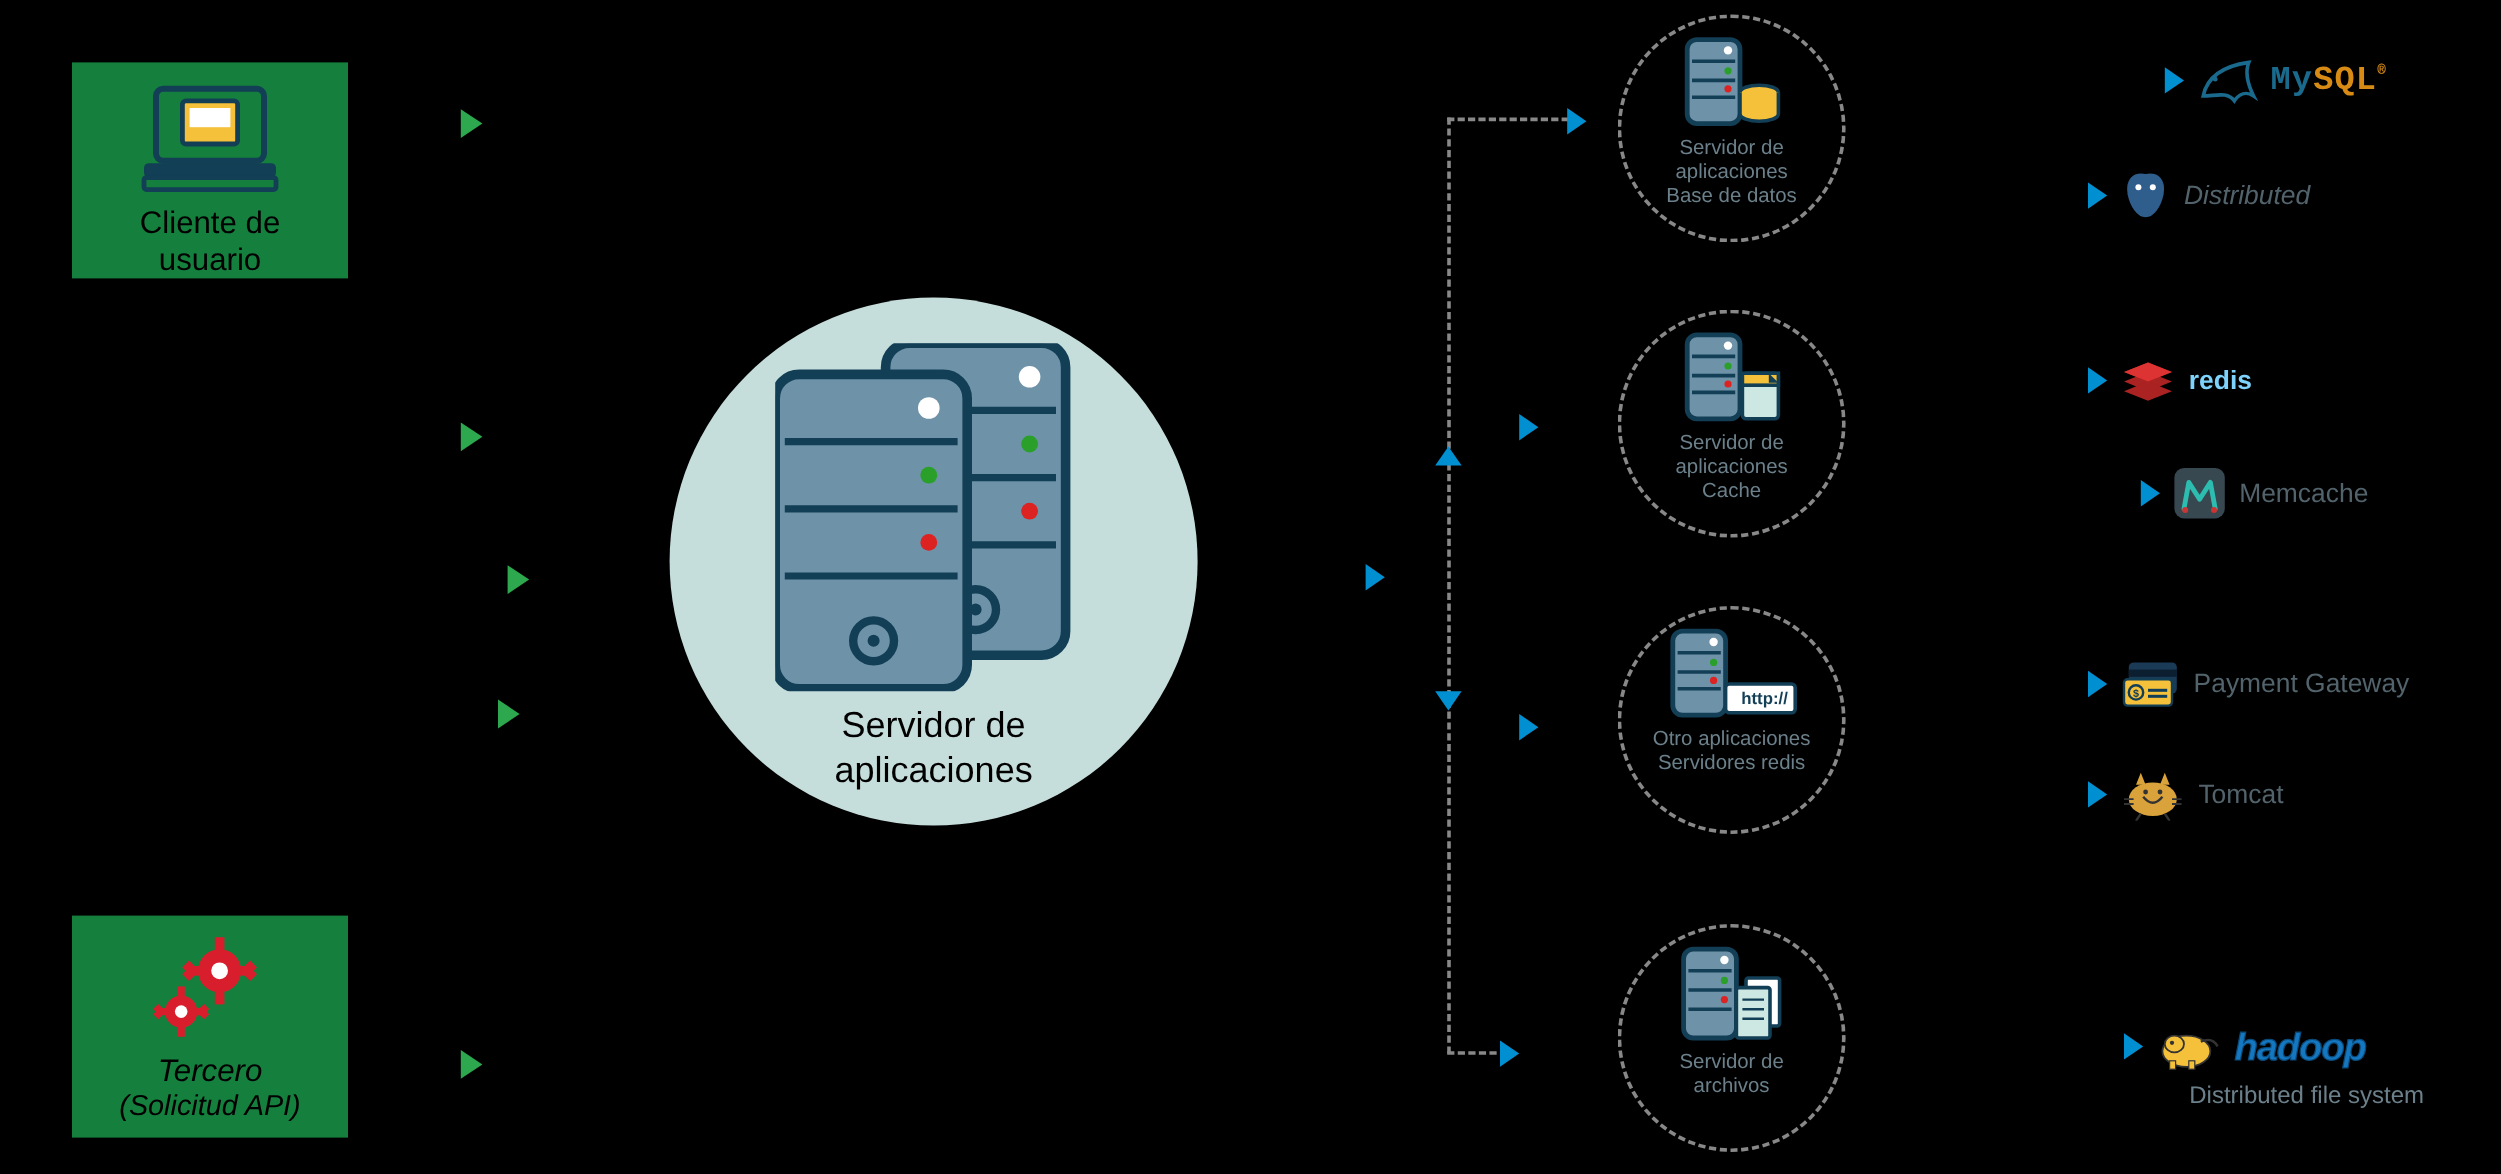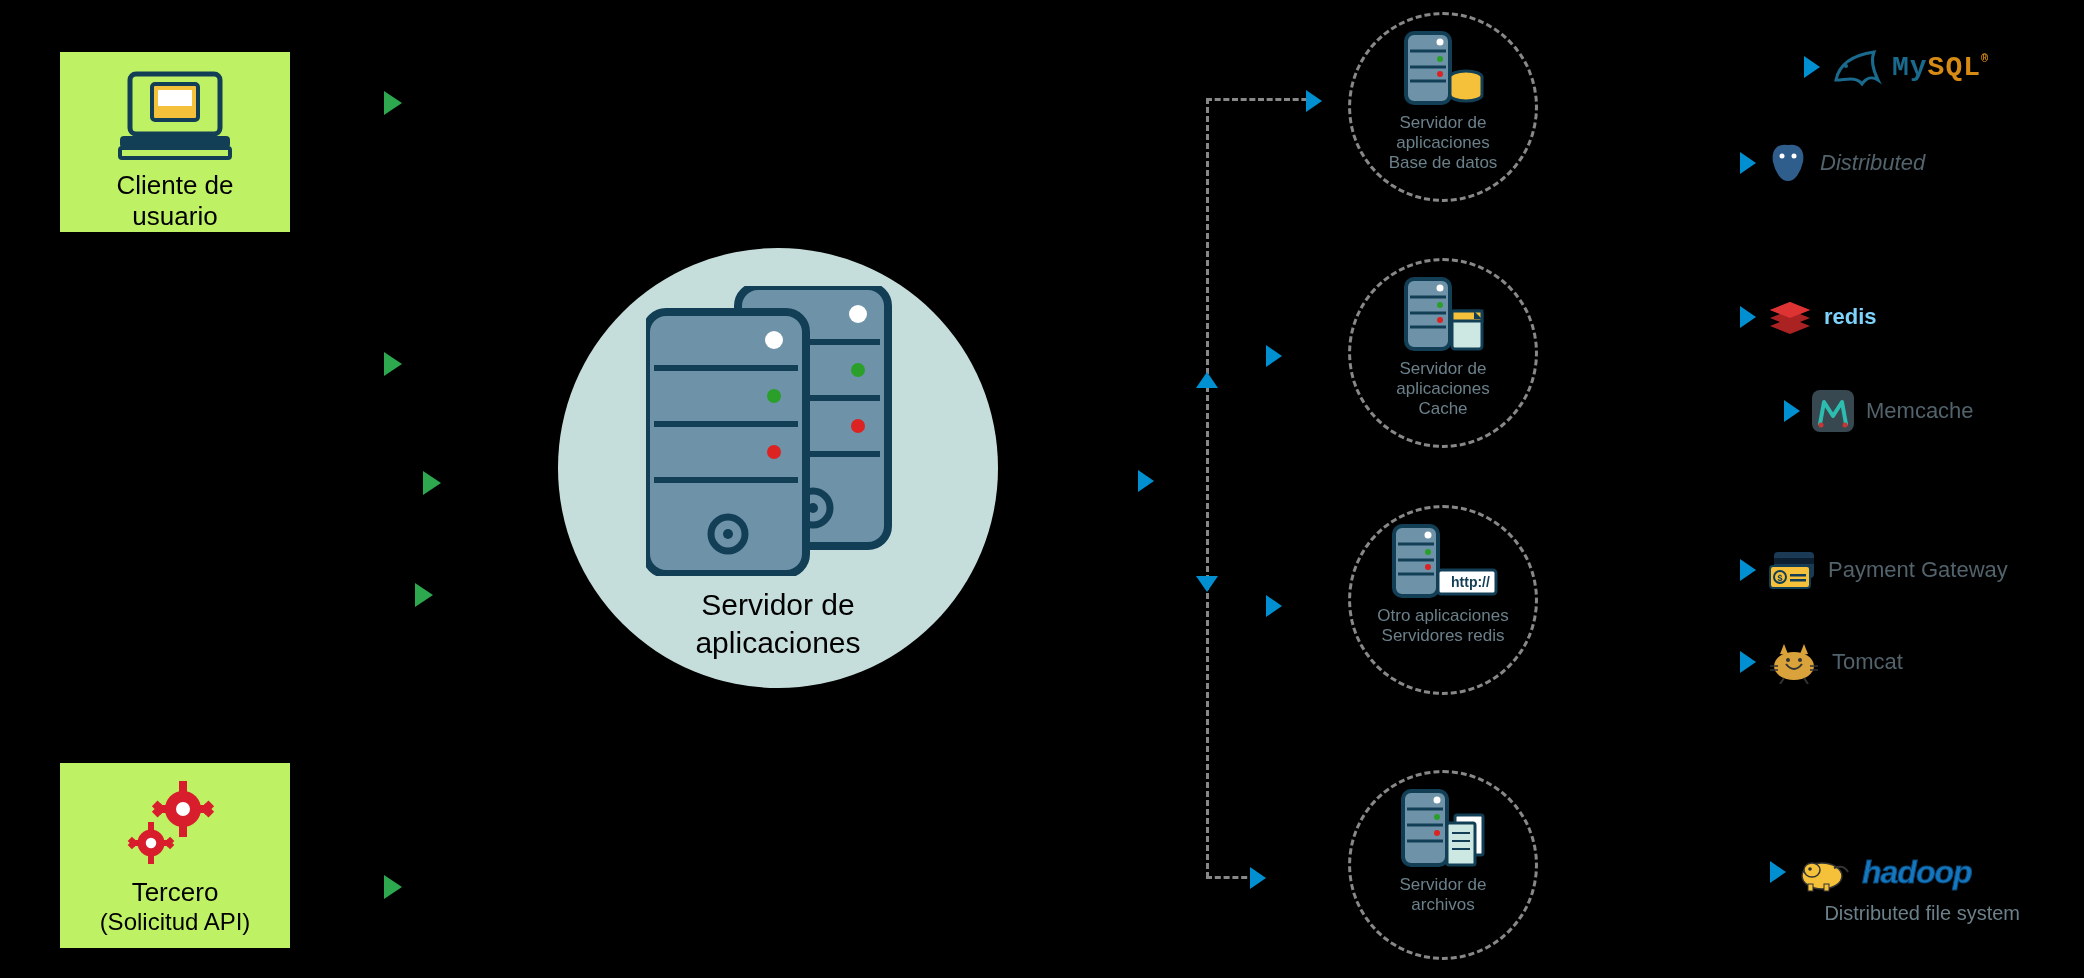--- a/index.html
+++ b/index.html
@@ -1,17 +1,17 @@
 <!DOCTYPE html>
 <html><head>
 <meta charset="utf-8">
 <style>
   * { margin: 0; padding: 0; box-sizing: border-box; }
   body { font-family: Arial, Helvetica, sans-serif; background: #000; width: 2084px; height: 978px; position: relative; color: #fff; }
-  .node-box { position: absolute; background: #bef264; color: #000; text-align: center; padding: 8px 0; }
+  .node-box { position: absolute; background: #15803d; color: #000; text-align: center; padding: 8px 0; }
   .node-label { font-size: 26px; line-height: 1.2; }
   .node-sublabel { font-size: 24px; }
   .green-arrow { position: absolute; width: 0; height: 0; border-top: 12px solid transparent; border-bottom: 12px solid transparent; border-left: 18px solid #2da84f; }
   .blue-arrow-r { position: absolute; width: 0; height: 0; border-top: 11px solid transparent; border-bottom: 11px solid transparent; border-left: 16px solid #0090d2; }
   .blue-arrow-u { position: absolute; width: 0; height: 0; border-left: 11px solid transparent; border-right: 11px solid transparent; border-bottom: 16px solid #0090d2; }
   .blue-arrow-d { position: absolute; width: 0; height: 0; border-left: 11px solid transparent; border-right: 11px solid transparent; border-top: 16px solid #0090d2; }
   .dashed-v { position: absolute; border-left: 3px dashed #888; }
   .dashed-h { position: absolute; border-top: 3px dashed #888; }
   .big-circle { position: absolute; width: 440px; height: 440px; background: #c6dedb; border-radius: 50%; }
   .big-circle-label { position: absolute; text-align: center; color: #000; font-size: 30px; line-height: 1.25; width: 100%; }
@@ -30,21 +30,21 @@
     <rect x="20" y="8" width="90" height="60" rx="6" fill="none" stroke="#123e56" stroke-width="5"></rect>
     <rect x="42" y="18" width="46" height="36" rx="3" fill="#f5c03a" stroke="#123e56" stroke-width="4"></rect>
     <rect x="48" y="24" width="34" height="16" fill="#fff"></rect>
     <rect x="10" y="70" width="110" height="12" rx="4" fill="#123e56"></rect>
     <rect x="10" y="82" width="110" height="10" rx="2" fill="none" stroke="#123e56" stroke-width="4"></rect>
   </svg>
   <div class="node-label">Cliente de</div>
   <div class="node-label">usuario</div>
 </div>
 
-<div class="node-box" style="left:60px; top:763px; width:230px; height:185px;">
+<div class="node-box" style="left:60px; top:763px; width:230px; height:185px;font-style:italic;">
   <svg width="120" height="100" viewBox="0 0 120 100" style="margin:4px auto 2px;">
     <g fill="#d81e2c">
       <g transform="translate(68,34)">
         <circle cx="0" cy="0" r="18"></circle>
           <circle cx="0" cy="0" r="7" fill="#fff"></circle>
         <g>
             <rect x="-4" y="-28" width="8" height="12"></rect>
             <rect x="-4" y="16" width="8" height="12"></rect>
             <rect x="-28" y="-4" width="12" height="8"></rect>
             <rect x="16" y="-4" width="12" height="8"></rect>

